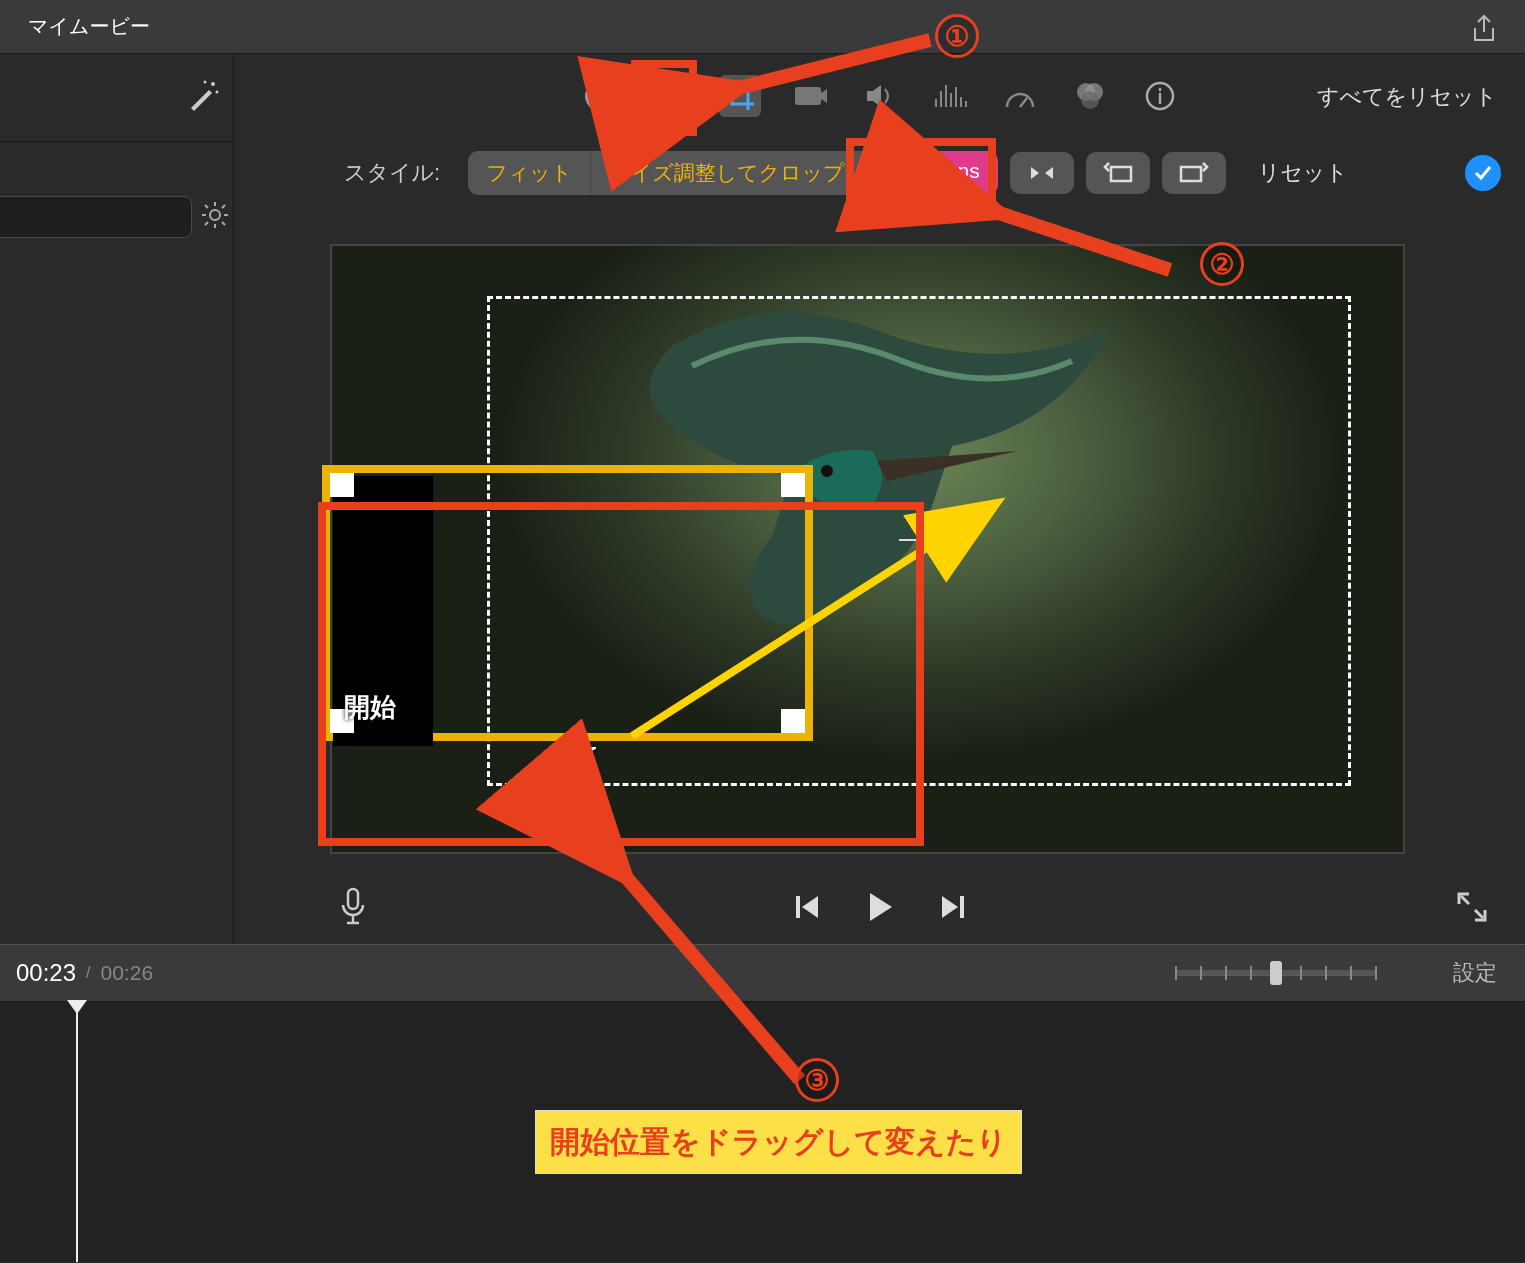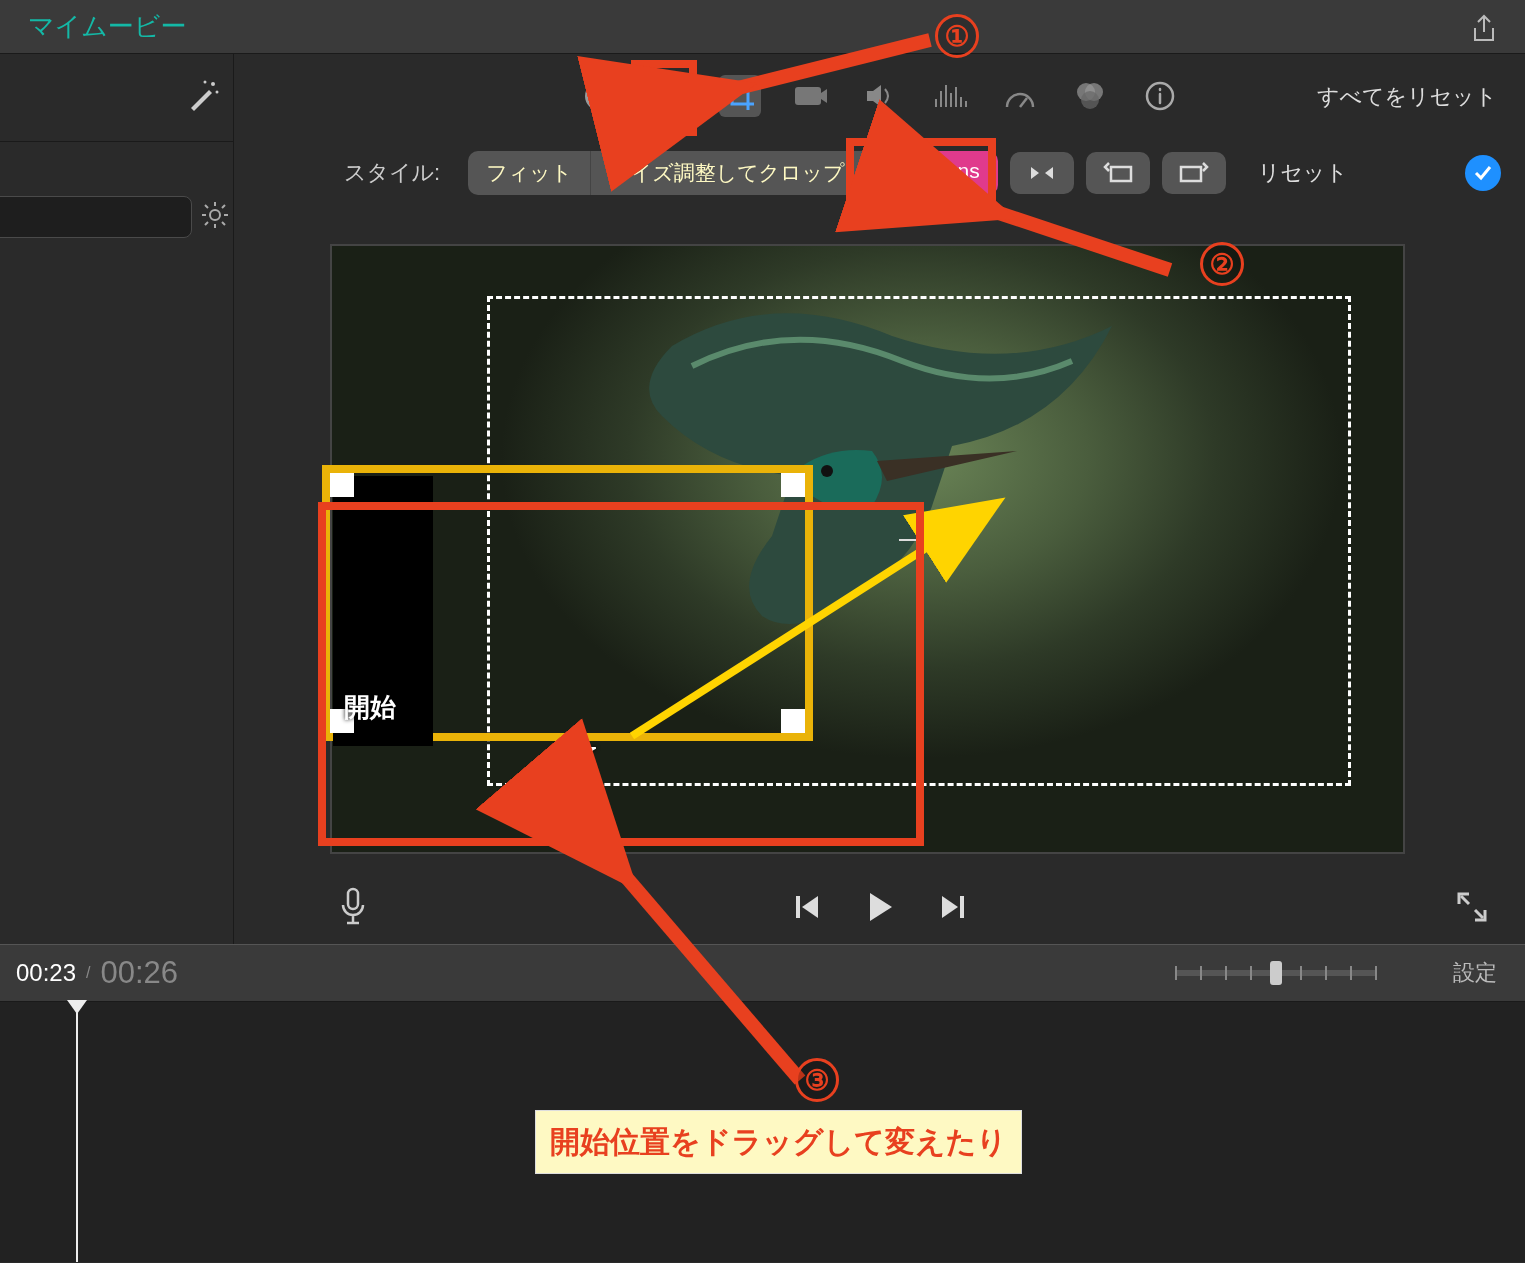--- a/index.html
+++ b/index.html
@@ -14,21 +14,21 @@
   }
   .titlebar {
     height: 54px;
     background: #3a3a3a;
     border-bottom: 1px solid #1a1a1a;
     display: flex;
     align-items: center;
     padding: 0 28px;
     position: relative;
   }
-  .titlebar .title { font-size: 26px; color: #14b8a6; }
+  .titlebar .title { font-size: 20px; color: #ffffff; }
   .titlebar .share {
     position: absolute; right: 28px; top: 14px;
     color: #bbb;
   }
   .main {
     display: flex;
     height: 890px;
   }
   .left-panel {
     width: 234px;
@@ -84,21 +84,21 @@
     position: relative;
   }
   .style-label { font-size: 22px; color:#ccc; margin-right:16px; }
   .seg {
     display:flex;
     border-radius: 10px;
     overflow:hidden;
   }
   .seg-btn {
     background:#555;
-    color:#fef9c3;
+    color:#eab308;
     font-size:21px;
     padding: 8px 18px;
     cursor:pointer;
     border-right:1px solid #444;
   }
   .seg-btn:last-child{border-right:none;}
   .seg-btn.active {
     background:#e03a8c;
     color:#fff;
   }
@@ -182,21 +182,21 @@
   .fullscreen { position:absolute; right:36px; cursor:pointer;}
   .timeline-bar {
     position:absolute; left:0; right:0; top:944px;
     height:58px; background:#3a3a3a;
     border-top:1px solid #555; border-bottom:1px solid #1a1a1a;
     display:flex; align-items:center;
     padding:0 16px;
     color:#ccc;
   }
   .time-cur{ color:#fff; font-size:24px; }
-  .time-dur{ color:#888; font-size:31px; }
+  .time-dur{ color:#888; font-size:21px; }
   .zoom-slider{
     position:absolute; right:150px;
     display:flex; align-items:center;
   }
   .zoom-track{ width:200px; height:6px; background:#555; position:relative;}
   .zoom-tick{position:absolute; top:-4px; width:2px; height:14px; background:#888;}
   .zoom-handle{position:absolute; top:-9px; width:12px; height:24px; background:#ccc; border-radius:3px;}
   .settings-label{position:absolute; right:28px; font-size:22px; color:#bbb; cursor:pointer;}
   .timeline-area{
     position:absolute; left:0; right:0; top:1002px; height:260px;
@@ -217,21 +217,21 @@
     position:absolute; width:44px; height:44px;
     border:3px solid #e8401f; border-radius:50%;
     color:#e8401f; font-size:28px; font-weight:bold;
     display:flex; align-items:center; justify-content:center;
     background:rgba(0,0,0,.2);
     pointer-events:none;
   }
   svg.anno-arrow{ position:absolute; pointer-events:none; overflow:visible;}
   .callout{
     position:absolute;
-    background:#fef9c3; color:#e8401f;
+    background:#fde047; color:#e8401f;
     font-size:30px; font-weight:600;
     padding:10px 14px; line-height:1.4;
     border:1px solid #ddd; text-align:center;
     pointer-events:none;
   }
 </style>
 </head>
 <body>
 
 <div class="titlebar">

